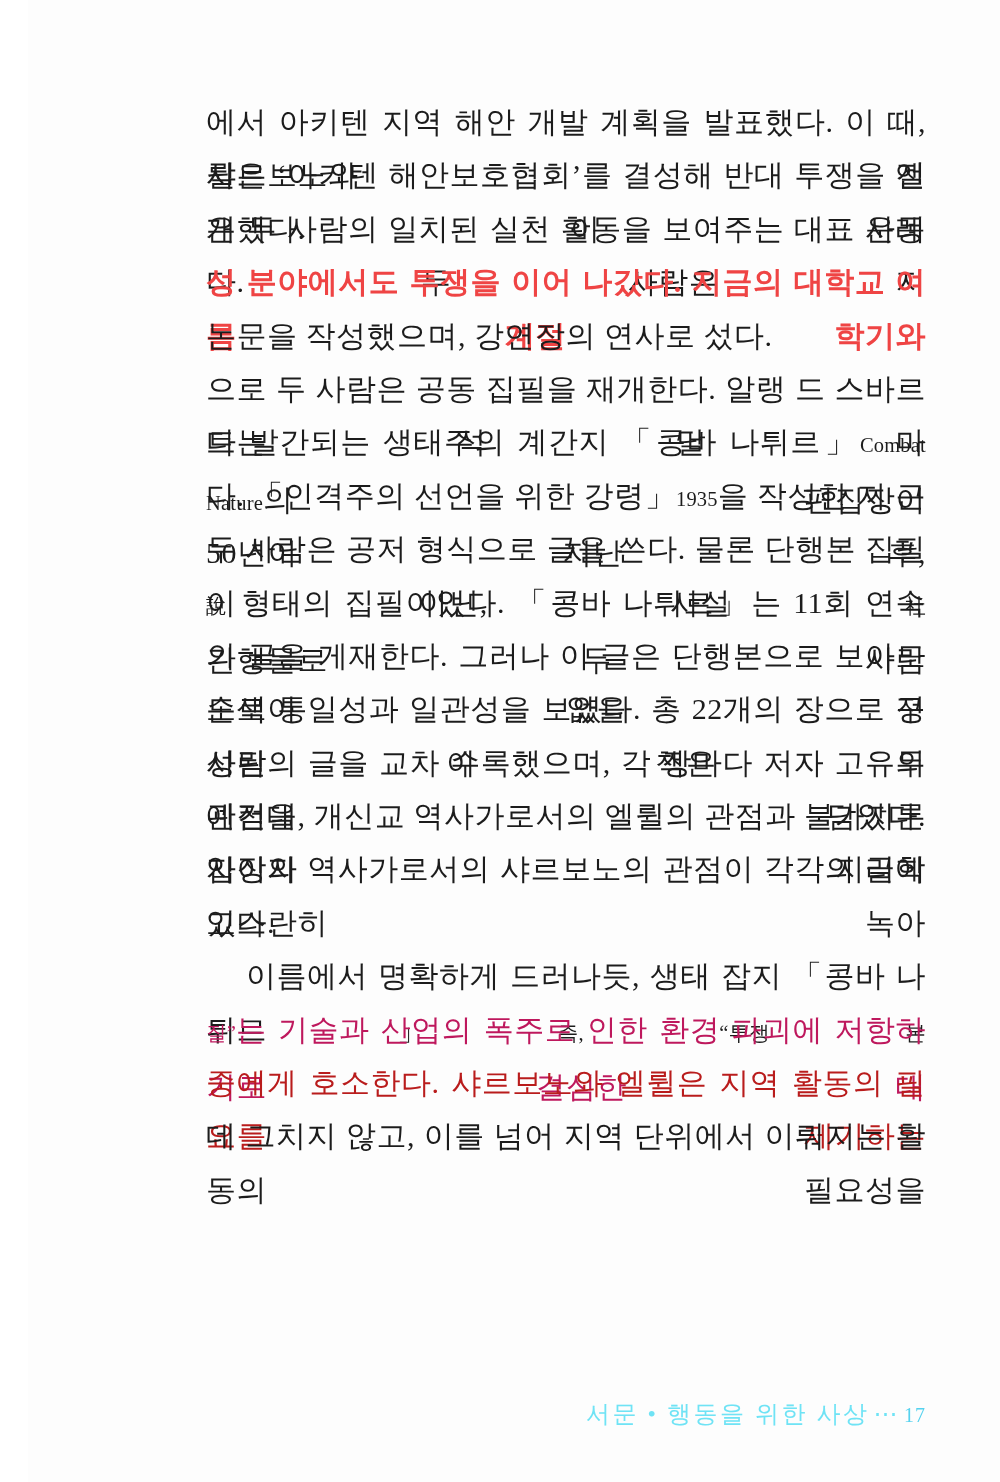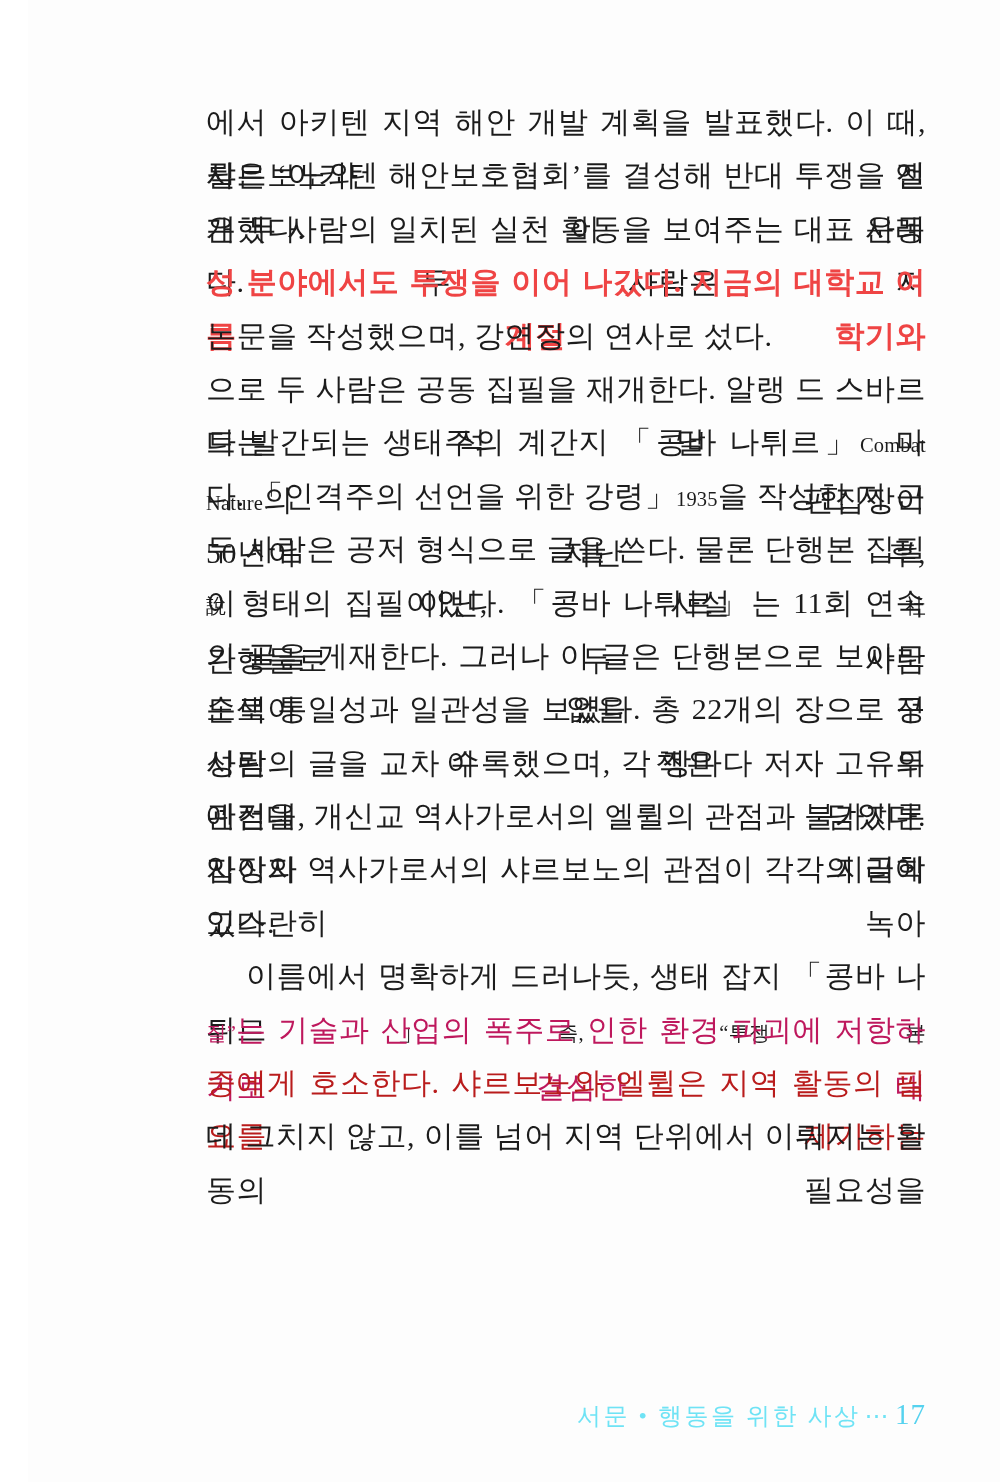--- a/index.html
+++ b/index.html
@@ -51,21 +51,21 @@
   }
   .footer {
     position: absolute;
     top: 1398px;
     right: 102px;
     font-size: 24px;
     letter-spacing: 2.5px;
     white-space: nowrap;
   }
   .footer .footer-num {
-    font-size: 29px;
+    font-size: 20px;
     letter-spacing: 1px;
   }
   .footer .footer-sep {
     padding: 0 4px;
   }
 </style>
 </head>
 <body>
 
 <div class="page" style="background: rgb(253, 253, 253);">

